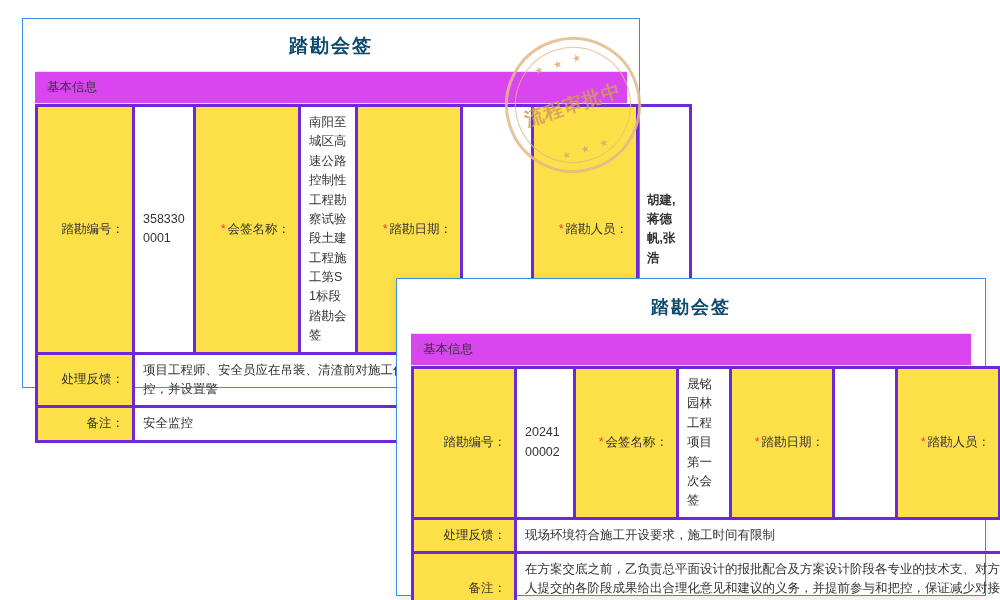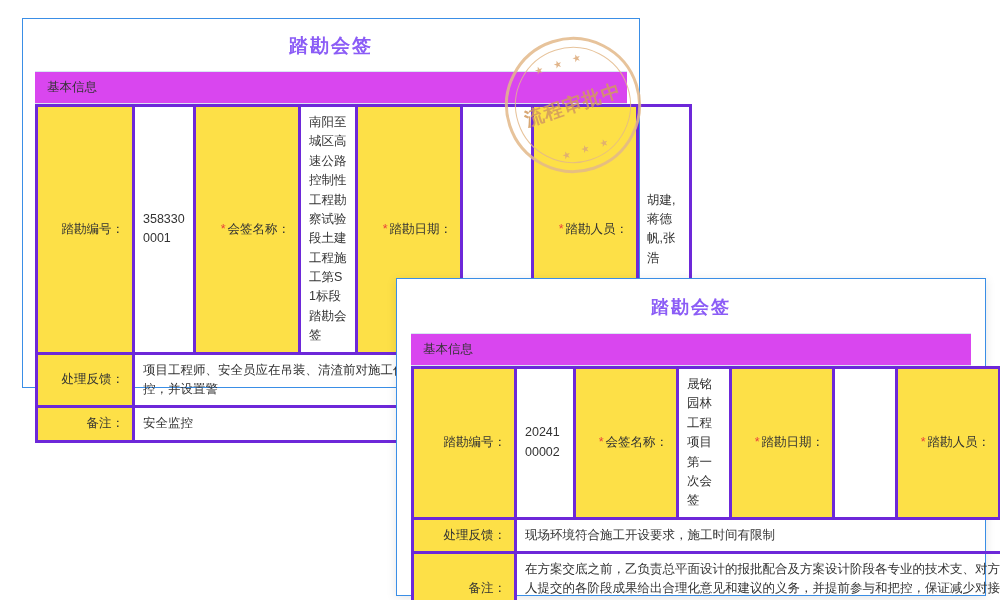--- a/index.html
+++ b/index.html
@@ -30,21 +30,21 @@
     left: 396px;
     top: 278px;
     width: 590px;
     height: 318px;
     box-shadow: 0 2px 10px rgba(0,0,0,0.10);
   }
   .doc-title {
     text-align: center;
     font-size: 19px;
     font-weight: bold;
-    color: #8b5cf6;
+    color: #0c4a6e;
     letter-spacing: 2px;
     padding: 14px 0 12px 0;
     font-family: Liberation Serif, serif;
   }
   #card-front .doc-title {
     font-size: 18px;
     padding: 16px 0 14px 0;
   }
   .section-head {
     background: #d946ef;
@@ -158,21 +158,21 @@
     <table class="form">
       <tbody>
           <tr>
         <td class="lbl" style="width:78px;">踏勘编号：</td>
         <td class="val" style="width:42px;">358330 0001</td>
         <td class="lbl" style="width:86px;"><span class="req">*</span><span>会签名称：</span></td>
         <td class="val" style="width:38px;">南阳至城区高速公路控制性工程勘察试验段土建工程施工第S1标段踏勘会签</td>
         <td class="lbl" style="width:86px;"><span class="req">*</span><span>踏勘日期：</span></td>
         <td class="val" style="width:52px;"></td>
         <td class="lbl" style="width:86px;"><span class="req">*</span><span>踏勘人员：</span></td>
-        <td class="val" style="width:34px;">胡建,蒋德帆,张浩</td>
+        <td class="val" style="width:34px;font-weight:bold;">胡建,蒋德帆,张浩</td>
       </tr>
       <tr>
         <td class="lbl">处理反馈：</td>
         <td class="val clip-note" colspan="7" style="height:38px;">项目工程师、安全员应在吊装、清渣前对施工作业人员爆破、拆除过程中对现场施工进行连续监控，并设置警</td>
       </tr>
       <tr>
         <td class="lbl">备注：</td>
         <td class="val" colspan="7">安全监控</td>
       </tr>
     </tbody>

